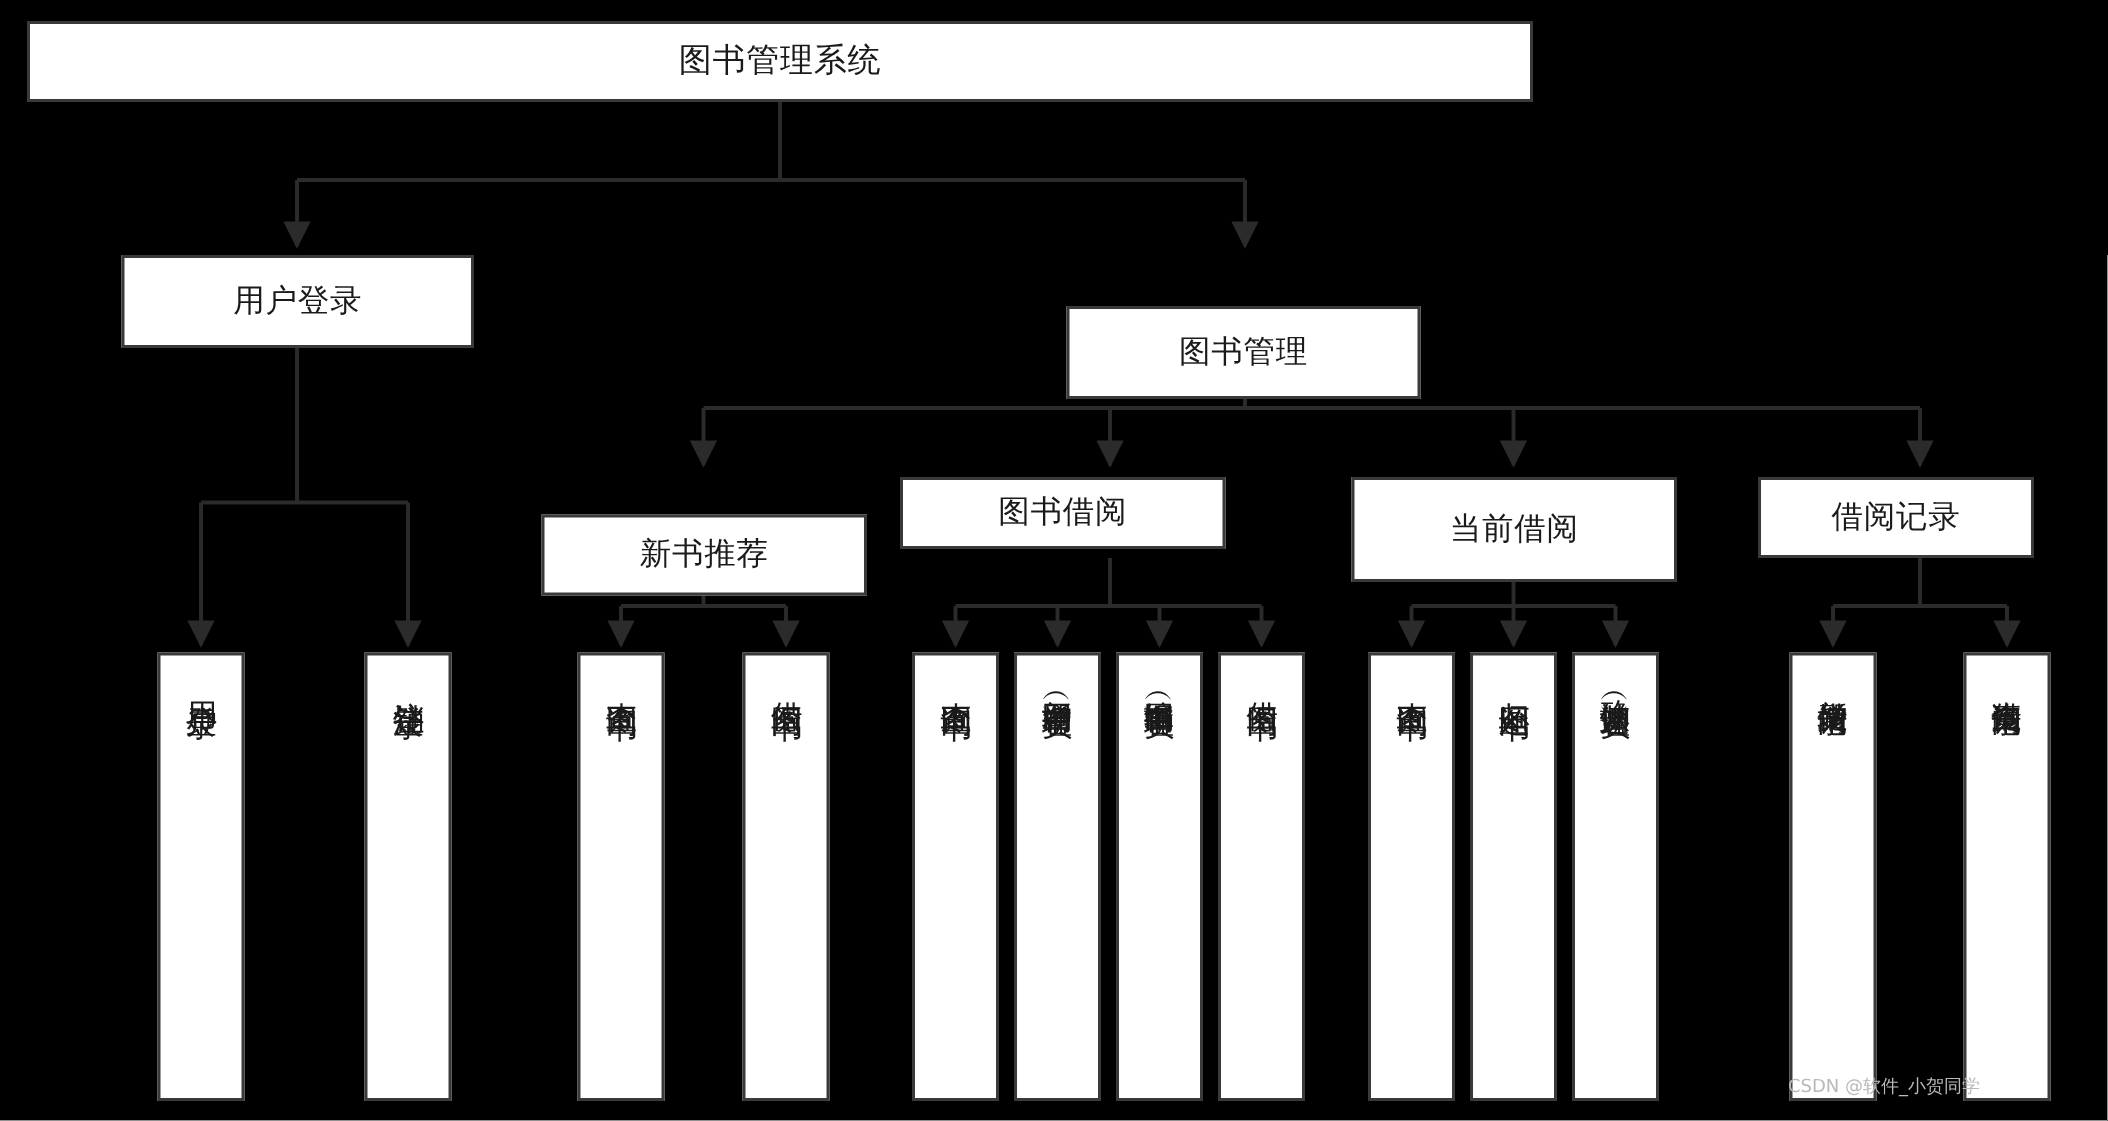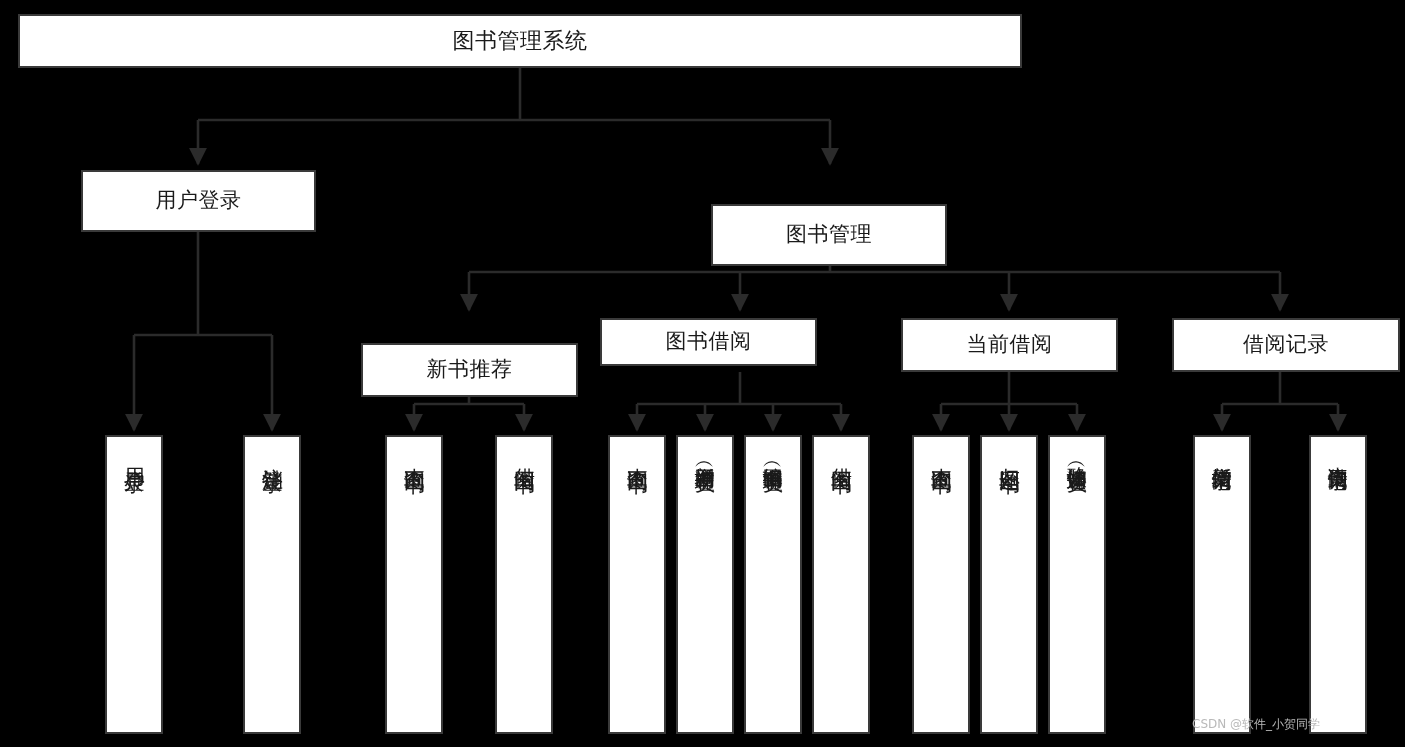--- a/index.html
+++ b/index.html
@@ -143,24 +143,24 @@
   <div class="node horiz" style="left:711px; top:170px; width:236px; height:62px;margin-top:34px;">
     <span class="node-label">图书管理</span>
   </div>
 
   <div class="node horiz" style="left:361px; top:318px; width:217px; height:54px;margin-top:25px;">
     <span class="node-label">新书推荐</span>
   </div>
   <div class="node horiz" style="left:600px; top:318px; width:217px; height:48px;">
     <span class="node-label">图书借阅</span>
   </div>
-  <div class="node horiz" style="left:901px; top:318px; width:217px; height:54px;">
+  <div class="node horiz" style="left:901px; top:318px; width:217px; height:70px;">
     <span class="node-label">当前借阅</span>
   </div>
-  <div class="node horiz" style="left:1172px; top:318px; width:228px; height:54px;">
+  <div class="node horiz" style="left:1172px; top:318px; width:184px; height:54px;">
     <span class="node-label">借阅记录</span>
   </div>
 
   <div class="node leaf" style="left:105px; top:435px; width:58px; height:299px;">
     <span class="node-label">用户登录</span>
   </div>
   <div class="node leaf" style="left:243px; top:435px; width:58px; height:299px;">
     <span class="node-label">注销登录</span>
   </div>
 

